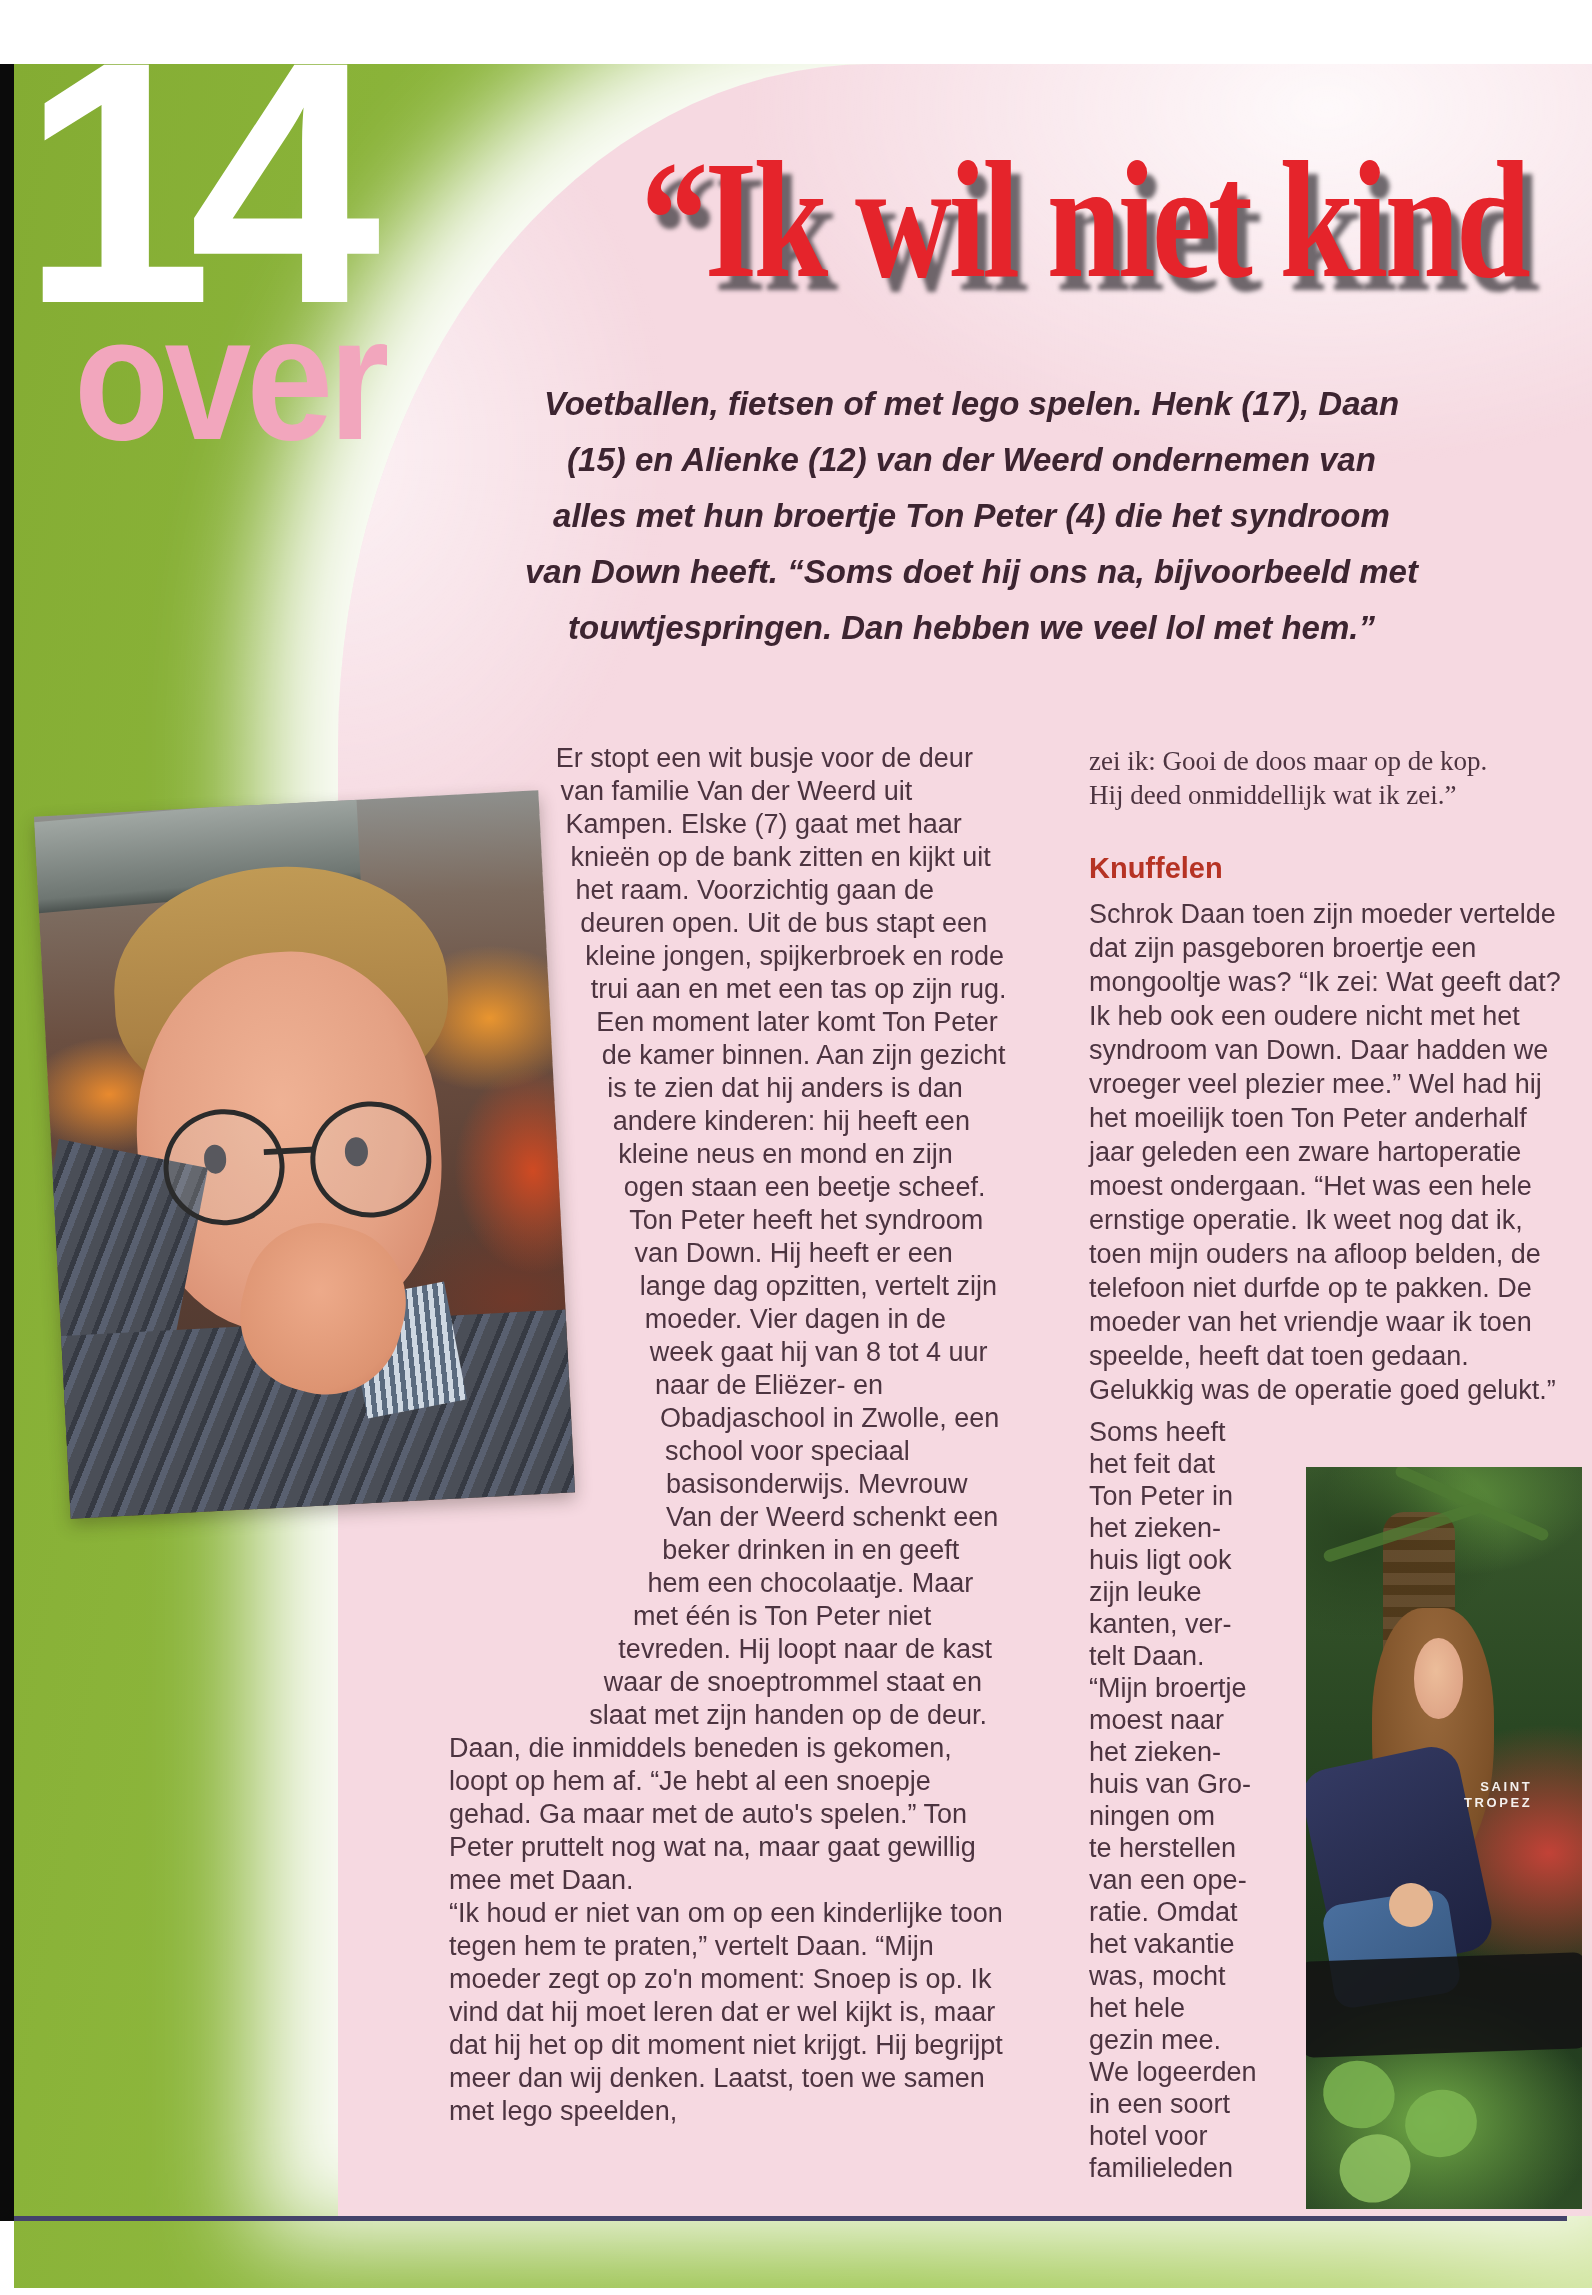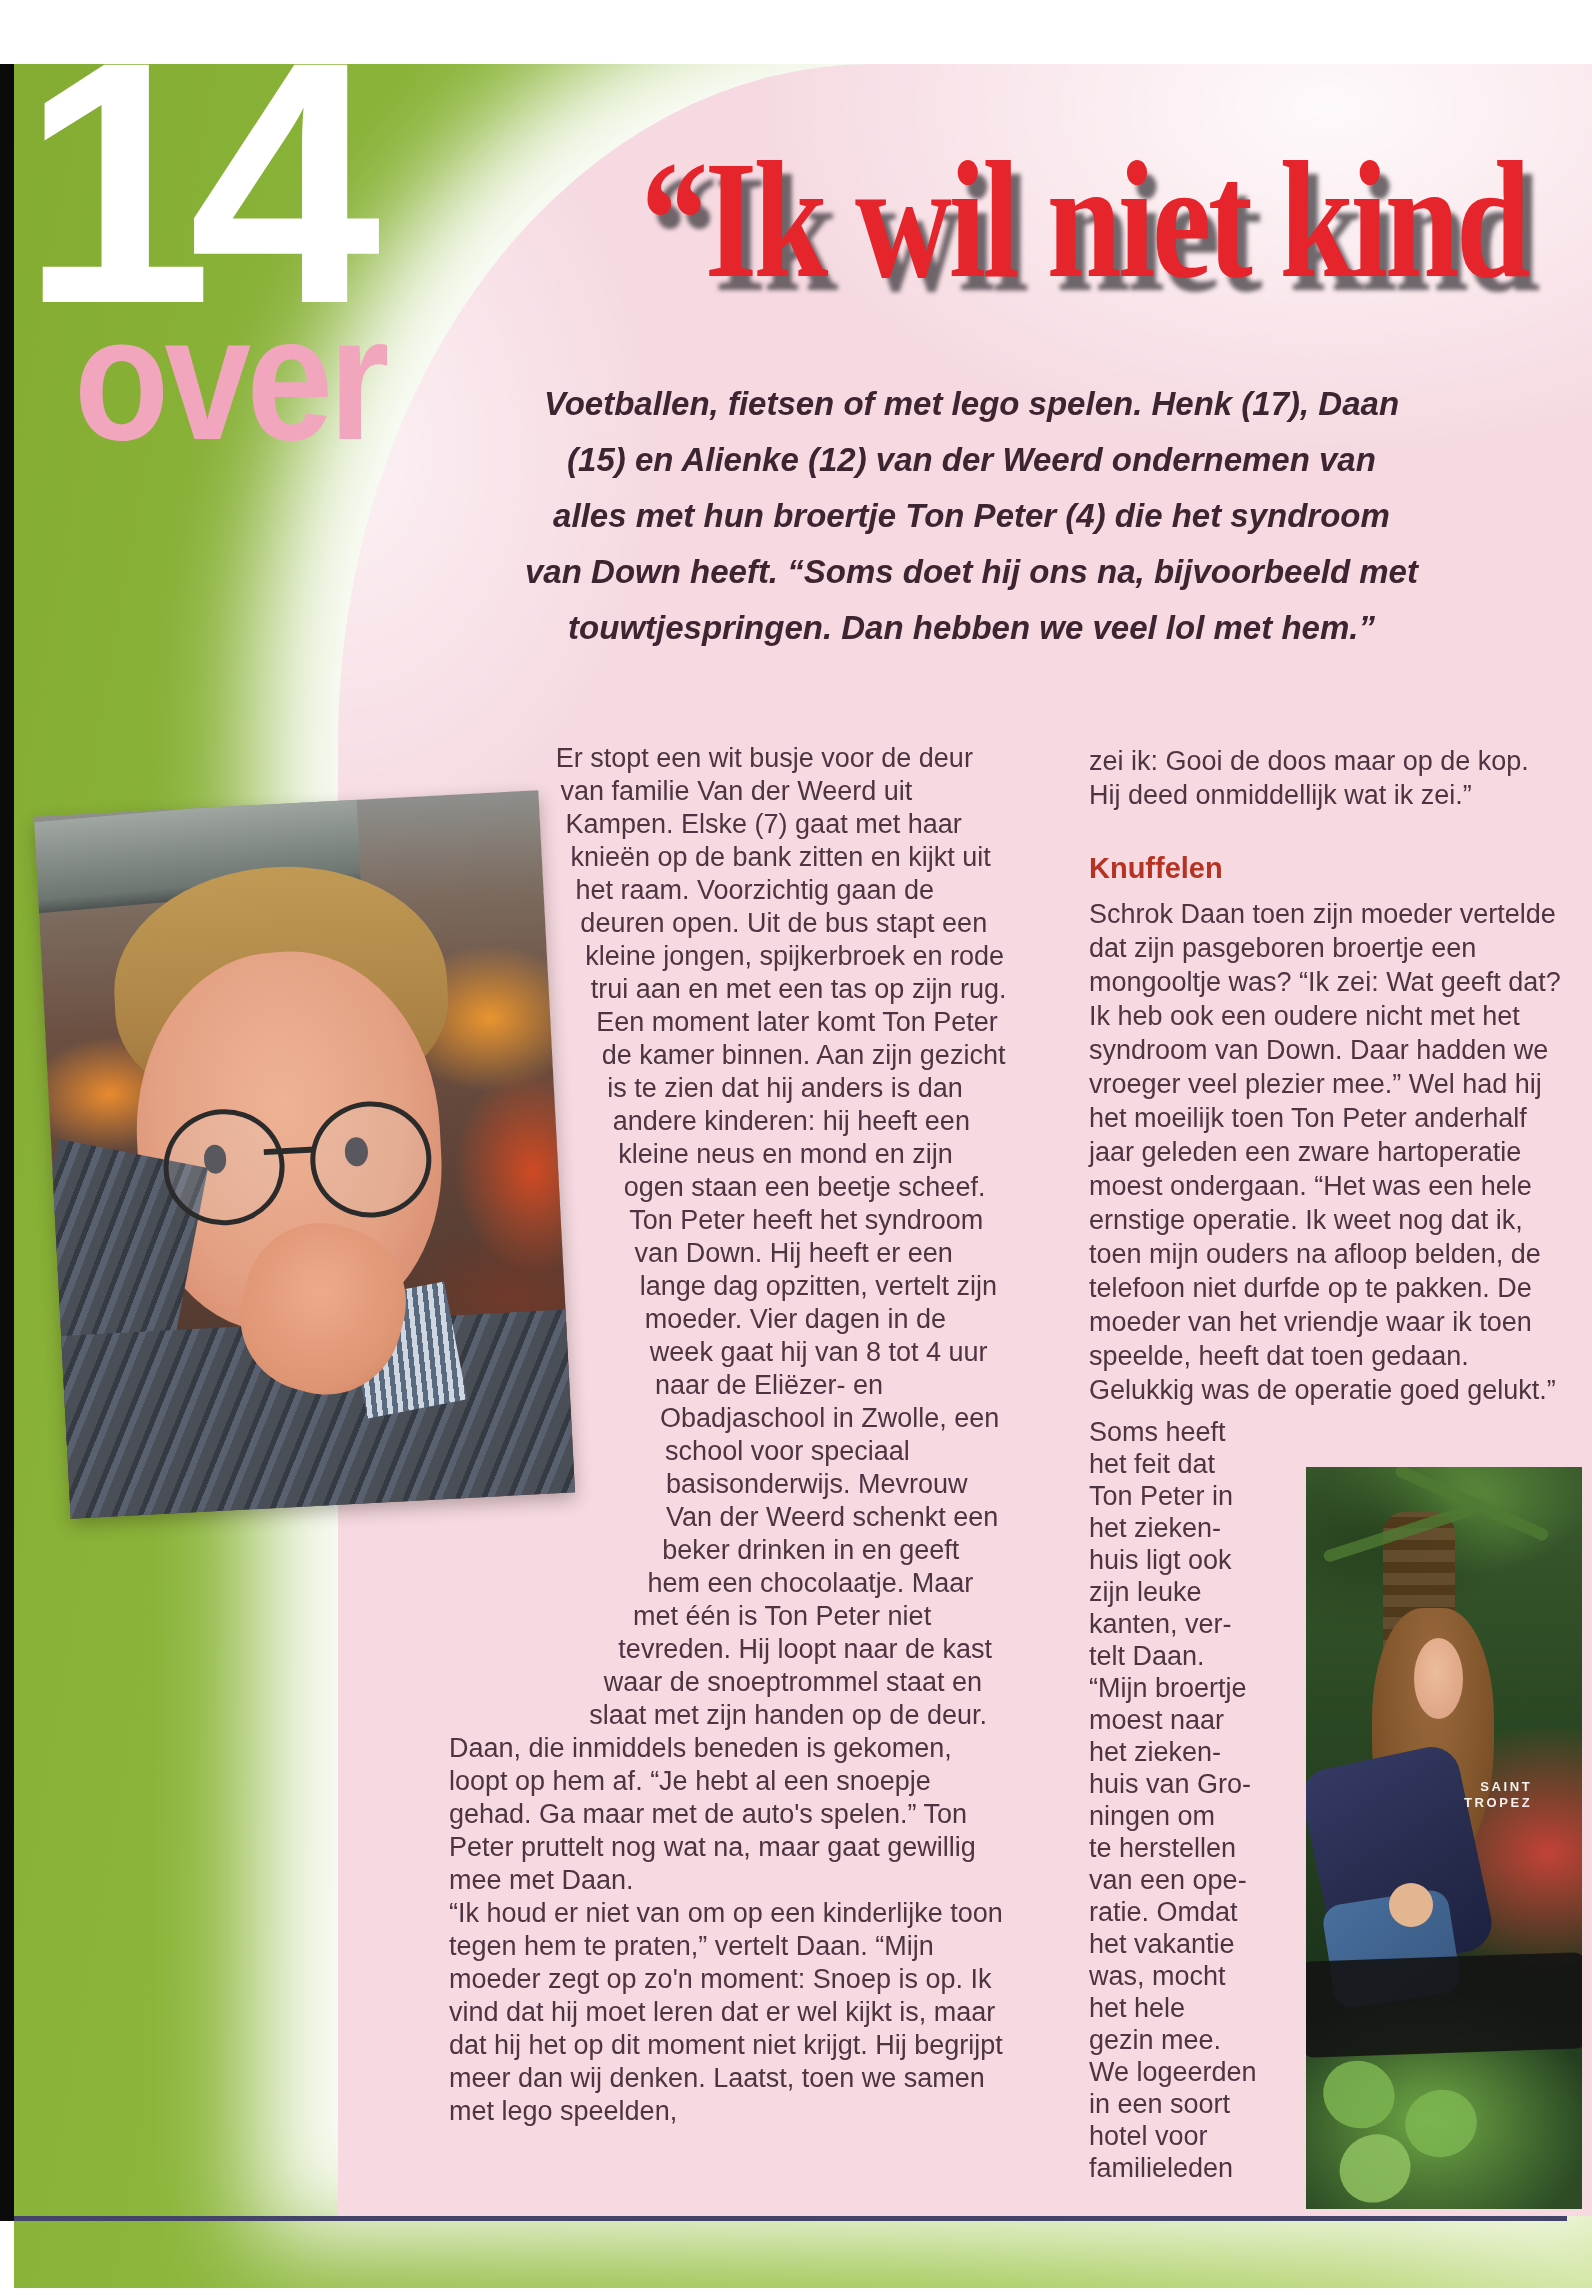--- a/index.html
+++ b/index.html
@@ -183,21 +183,21 @@
       <div class="girl-leaf l3"></div>
     </div>
 
     <div class="col col-left">
       <div class="photo-spacer"></div>
       <p>Er stopt een wit busje voor de deur van familie Van der Weerd uit Kampen. Elske (7) gaat met haar knieën op de bank zitten en kijkt uit het raam. Voorzichtig gaan de deuren open. Uit de bus stapt een kleine jongen, spijkerbroek en rode trui aan en met een tas op zijn rug. Een moment later komt Ton Peter de kamer binnen. Aan zijn gezicht is te zien dat hij anders is dan andere kinderen: hij heeft een kleine neus en mond en zijn ogen staan een beetje scheef. Ton Peter heeft het syndroom van Down. Hij heeft er een lange dag opzitten, vertelt zijn moeder. Vier dagen in de week gaat hij van 8 tot 4 uur naar de Eliëzer- en Obadjaschool in Zwolle, een school voor speciaal basisonderwijs. Mevrouw Van der Weerd schenkt een beker drinken in en geeft hem een chocolaatje. Maar met één is Ton Peter niet tevreden. Hij loopt naar de kast waar de snoeptrommel staat en slaat met zijn handen op de deur. Daan, die inmiddels beneden is gekomen, loopt op hem af. “Je hebt al een snoepje gehad. Ga maar met de auto's spelen.” Ton Peter pruttelt nog wat na, maar gaat gewillig mee met Daan.</p>
       <p>“Ik houd er niet van om op een kinderlijke toon tegen hem te praten,” vertelt Daan. “Mijn moeder zegt op zo'n moment: Snoep is op. Ik vind dat hij moet leren dat er wel kijkt is, maar dat hij het op dit moment niet krijgt. Hij begrijpt meer dan wij denken. Laatst, toen we samen met lego speelden,</p>
     </div>
 
     <div class="col col-right">
-      <p class="preline" style="line-height:34px;">zei ik: Gooi de doos maar op de kop.
+      <p class="preline" style="line-height:34px;font-family:Liberation Serif, serif;">zei ik: Gooi de doos maar op de kop.
 Hij deed onmiddellijk wat ik zei.”</p>
       <p class="subhead">Knuffelen</p>
       <p style="line-height:34px;">Schrok Daan toen zijn moeder vertelde dat zijn pasgeboren broertje een mongooltje was? “Ik zei: Wat geeft dat? Ik heb ook een oudere nicht met het syndroom van Down. Daar hadden we vroeger veel plezier mee.” Wel had hij het moeilijk toen Ton Peter anderhalf jaar geleden een zware hartoperatie moest ondergaan. “Het was een hele ernstige operatie. Ik weet nog dat ik, toen mijn ouders na afloop belden, de telefoon niet durfde op te pakken. De moeder van het vriendje waar ik toen speelde, heeft dat toen gedaan. Gelukkig was de operatie goed gelukt.”</p>
       <p class="preline narrow">Soms heeft
 het feit dat
 Ton Peter in
 het zieken-
 huis ligt ook
 zijn leuke
 kanten, ver-

